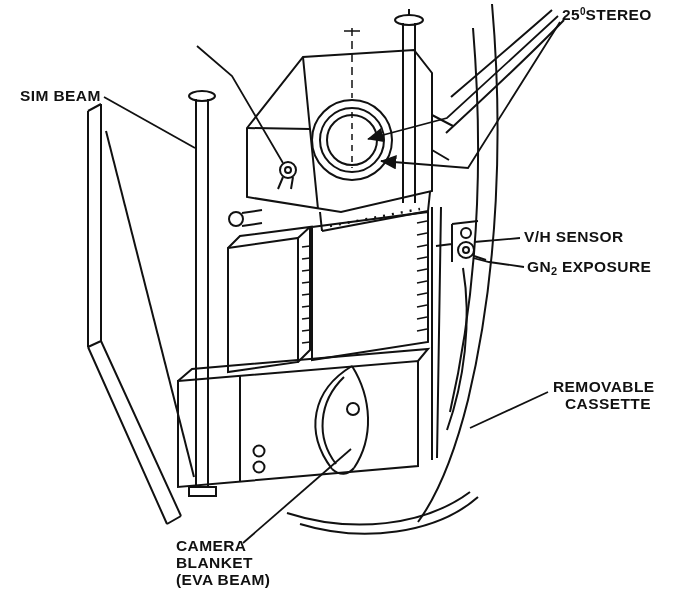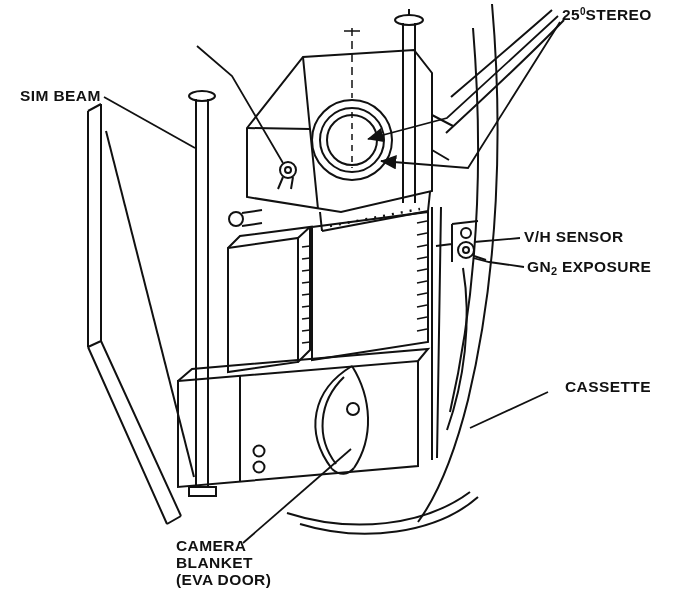--- a/index.html
+++ b/index.html
@@ -128,22 +128,23 @@
     <span>25</span><span class="sup">0</span><span>STEREO</span>
   </div>
 
   <div class="label" style="left:524px; top:229px">V/H SENSOR</div>
 
   <div class="label" style="left:527px; top:259px">
     <span>GN</span><span class="sub">2</span><span> EXPOSURE</span>
   </div>
 
   <div class="label" style="left:553px; top:378px">
+    <div class="ln">REMOVABLE</div>
     <div class="ln indent">CASSETTE</div>
   </div>
 
   <div class="label" style="left:176px; top:537px">
     <div class="ln">CAMERA</div>
     <div class="ln">BLANKET</div>
-    <div class="ln">(EVA DOOR)</div>
+    <div class="ln">(EVA BEAM)</div>
   </div>
 
 </div>
 
 </body></html>

